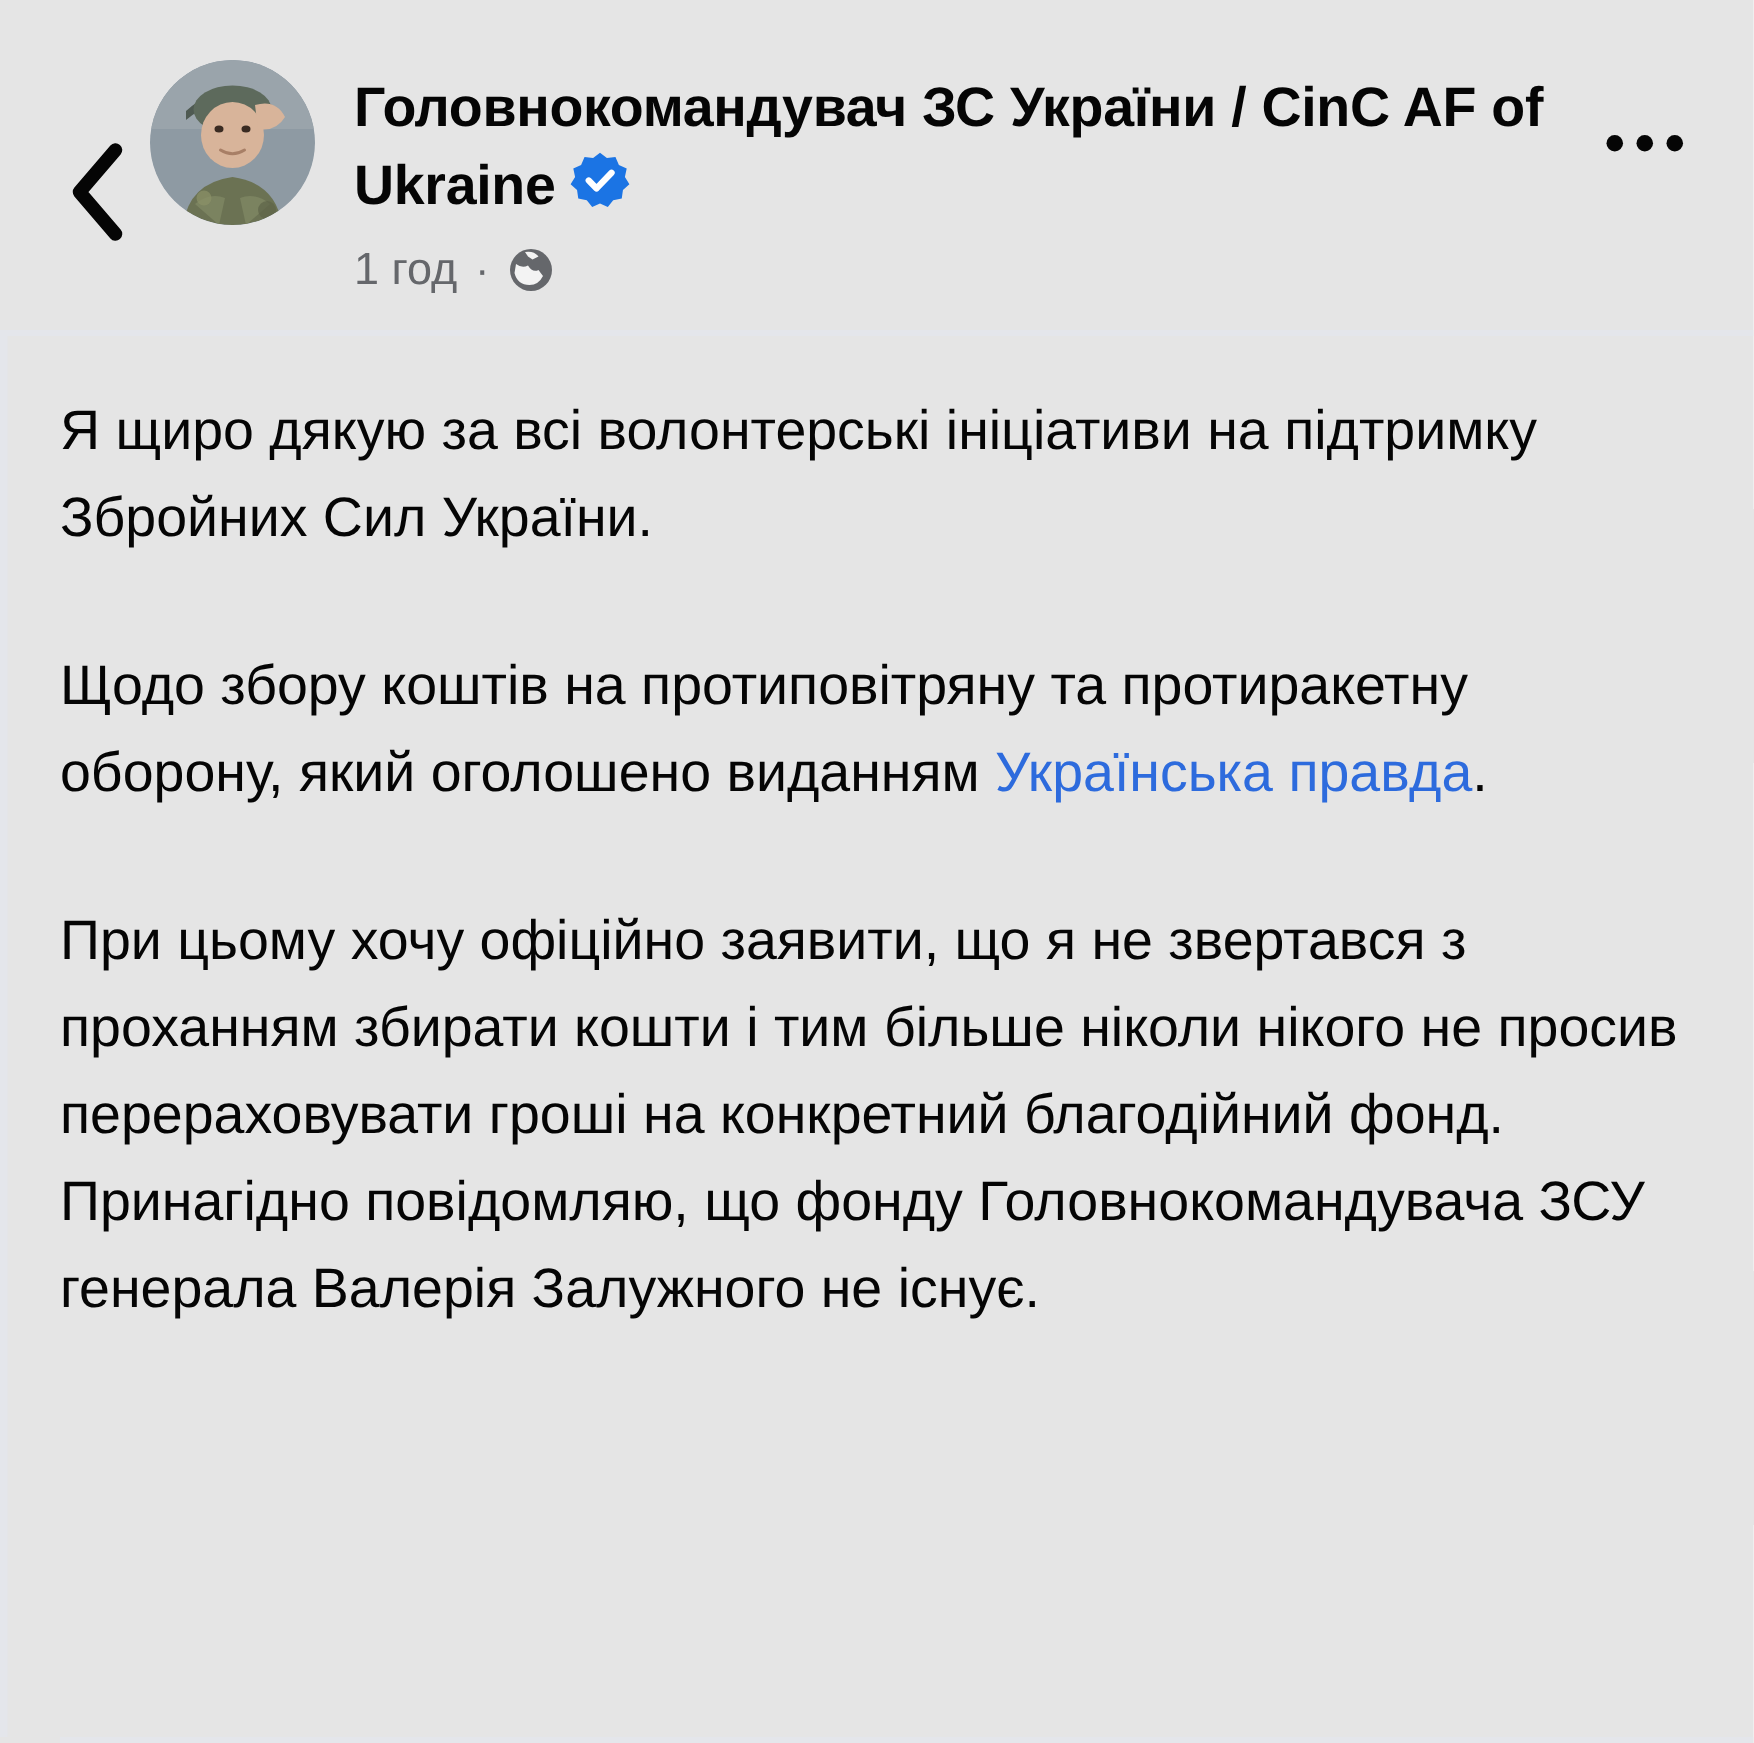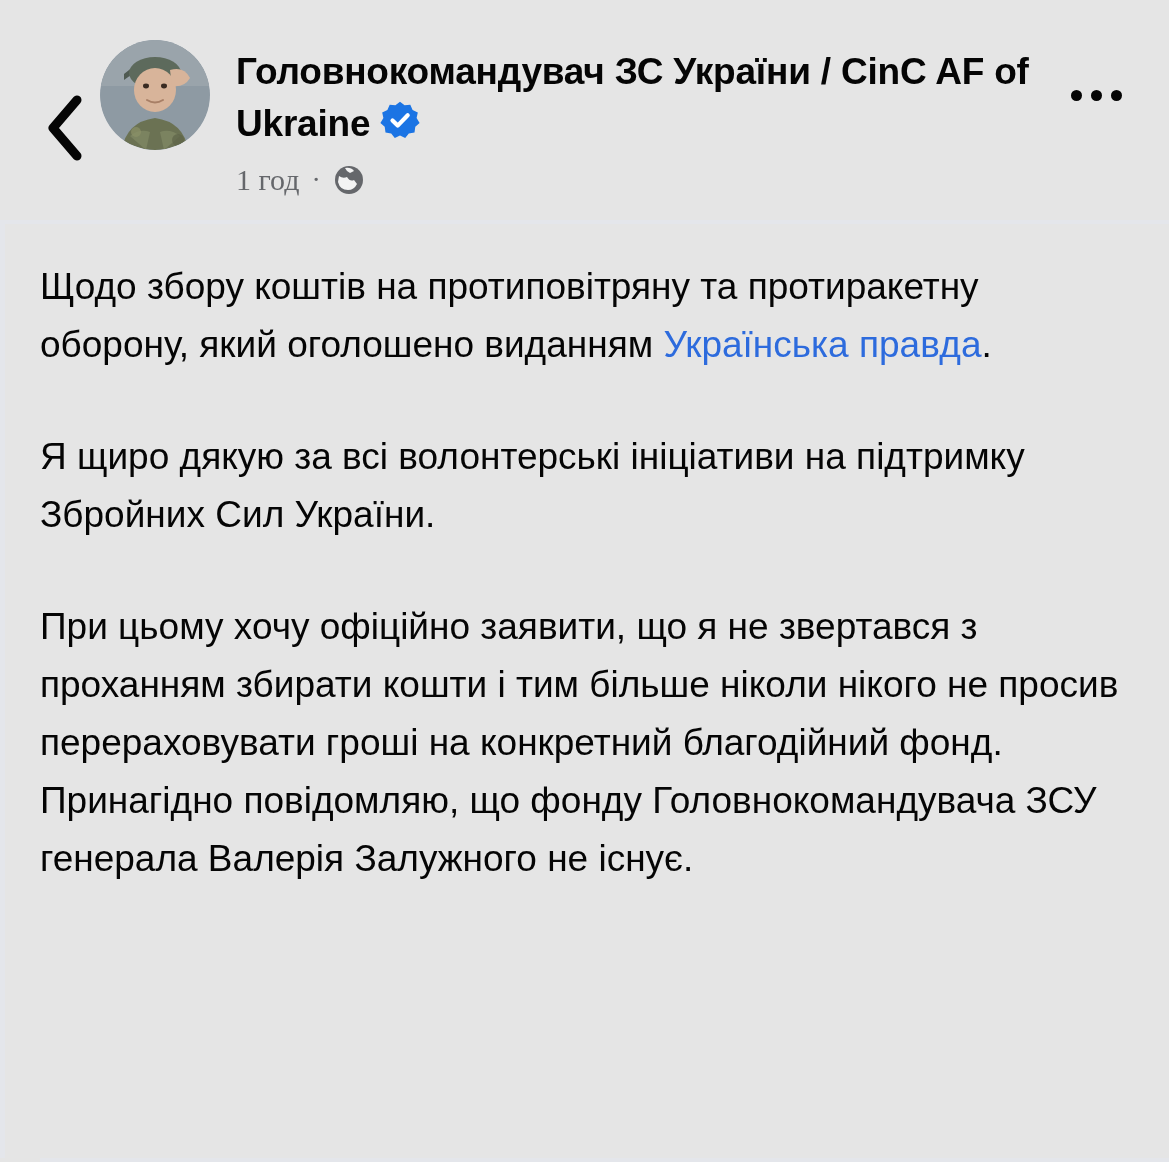--- a/index.html
+++ b/index.html
@@ -80,21 +80,20 @@
   }
   .verified-badge svg { display: block; }
 
   .meta-row {
     display: flex;
     align-items: center;
     margin-top: 12px;
     color: #65676b;
     font-size: 30px;
     line-height: 36px;
-    font-family: Liberation Serif, serif;
   }
   .meta-dot {
     margin: 0 12px;
     color: #65676b;
     font-size: 28px;
   }
   .globe-icon { display: inline-flex; align-items: center; }
   .globe-icon svg { display: block; }
 
   .more-button {
@@ -235,21 +234,21 @@
         <i></i>
           <i></i>
           <i></i>
       </span>
     </div>
   </div>
 
   <div class="top-rule"></div>
 
   <div class="post-body">
+    <p class="para">Я щиро дякую за всі волонтерські ініціативи на підтримку Збройних Сил України.</p>
     <p class="para">
       <span>Щодо збору коштів на протиповітряну та протиракетну оборону, який оголошено виданням </span><a class="post-link" href="#">Українська правда</a><span>.</span>
     </p>
-    <p class="para">Я щиро дякую за всі волонтерські ініціативи на підтримку Збройних Сил України.</p>
     <p class="para">При цьому хочу офіційно заявити, що я не звертався з проханням збирати кошти і тим більше ніколи нікого не просив перераховувати гроші на конкретний благодійний фонд. Принагідно повідомляю, що фонду Головнокомандувача ЗСУ генерала Валерія Залужного не існує.</p>
   </div>
 
   <div class="bottom-rule"></div>
 </div>
 
 </body></html>

